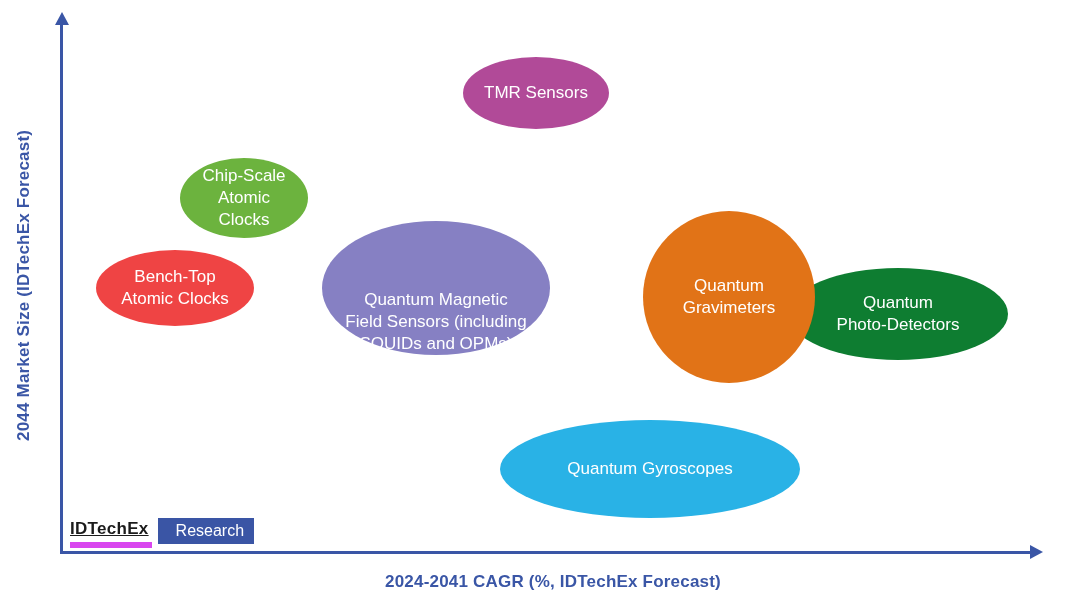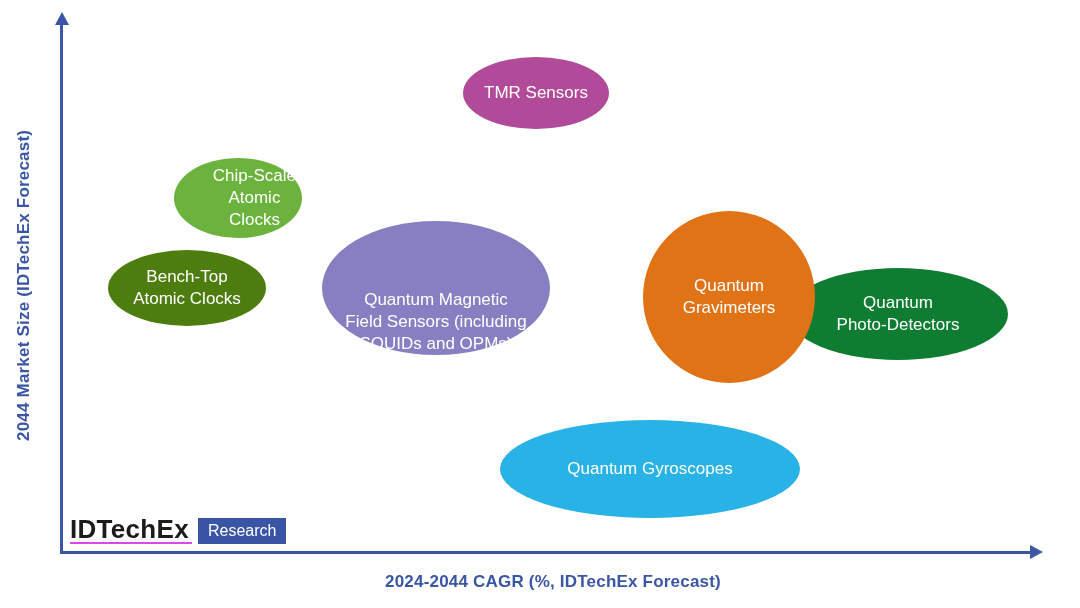--- a/index.html
+++ b/index.html
@@ -23,48 +23,48 @@
     color:#3A56A6;font-weight:700;font-size:17px;letter-spacing:0.2px;
   }
   .bubble{
     position:absolute;border-radius:50%;display:flex;align-items:center;justify-content:center;
   }
   .bubble-label{
     color:#ffffff;font-weight:400;font-size:17px;line-height:1.3;text-align:center;padding:0 6px;
   }
   #logo{position:absolute;left:70px;top:518px;display:flex;align-items:stretch;}
   #logo-main{
-    font-size:26px;font-weight:700;color:#1b1b1b;letter-spacing:0.3px;
-    border-bottom:2px solid #d946ef;padding:0 3px 2px 0;line-height:22px;
+    font-size:17px;font-weight:700;color:#1b1b1b;letter-spacing:0.3px;
+    border-bottom:6px solid #d946ef;padding:0 3px 2px 0;line-height:22px;text-decoration:underline;
   }
   #logo-sub{
     background:#3A55A5;color:#ffffff;font-size:16px;font-weight:400;
-    padding:3px 10px 4px 10px;margin-left:6px;line-height:19px;align-self:flex-start;
+    padding:3px 10px 4px 18px;margin-left:6px;line-height:19px;align-self:flex-start;
   }
 </style>
 </head>
 <body>
 
 <div id="stage">
   <div id="y-axis-line" class="axis-line"></div>
   <div id="y-arrow" class="arrow"></div>
   <div id="x-axis-line" class="axis-line"></div>
   <div id="x-arrow" class="arrow"></div>
 
   <div id="y-label">2044 Market Size (IDTechEx Forecast)</div>
-  <div id="x-label">2024-2044 CAGR (%, IDTechEx Forecast)</div>
+  <div id="x-label">2024-2041 CAGR (%, IDTechEx Forecast)</div>
 
   <div id="bubble-layer">
       <div class="bubble" style="left: 463px; top: 57px; width: 146px; height: 72px; background: rgb(177, 74, 152);">
         <div class="bubble-label">TMR Sensors</div>
       </div>
-      <div class="bubble" style="left: 174px; top: 158px; width: 128px; height: 80px; background: rgb(108, 179, 62); justify-content: flex-end;">
+      <div class="bubble" style="left: 180px; top: 158px; width: 128px; height: 80px; background: rgb(108, 179, 62);">
         <div class="bubble-label">Chip-Scale<br>Atomic<br>Clocks</div>
       </div>
-      <div class="bubble" style="left: 108px; top: 250px; width: 158px; height: 76px; background: #4d7c0f;">
+      <div class="bubble" style="left: 96px; top: 250px; width: 158px; height: 76px; background: #ef4444;">
         <div class="bubble-label">Bench-Top<br>Atomic Clocks</div>
       </div>
       <div class="bubble" style="left: 322px; top: 221px; width: 228px; height: 134px; background: rgb(134, 128, 195); align-items: flex-end;">
         <div class="bubble-label">Quantum Magnetic<br>Field Sensors (including<br>SQUIDs and OPMs)</div>
       </div>
       <div class="bubble" style="left: 788px; top: 268px; width: 220px; height: 92px; background: rgb(14, 125, 49);">
         <div class="bubble-label">Quantum<br>Photo-Detectors</div>
       </div>
       <div class="bubble" style="left: 643px; top: 211px; width: 172px; height: 172px; background: rgb(225, 115, 23);">
         <div class="bubble-label">Quantum<br>Gravimeters</div>

